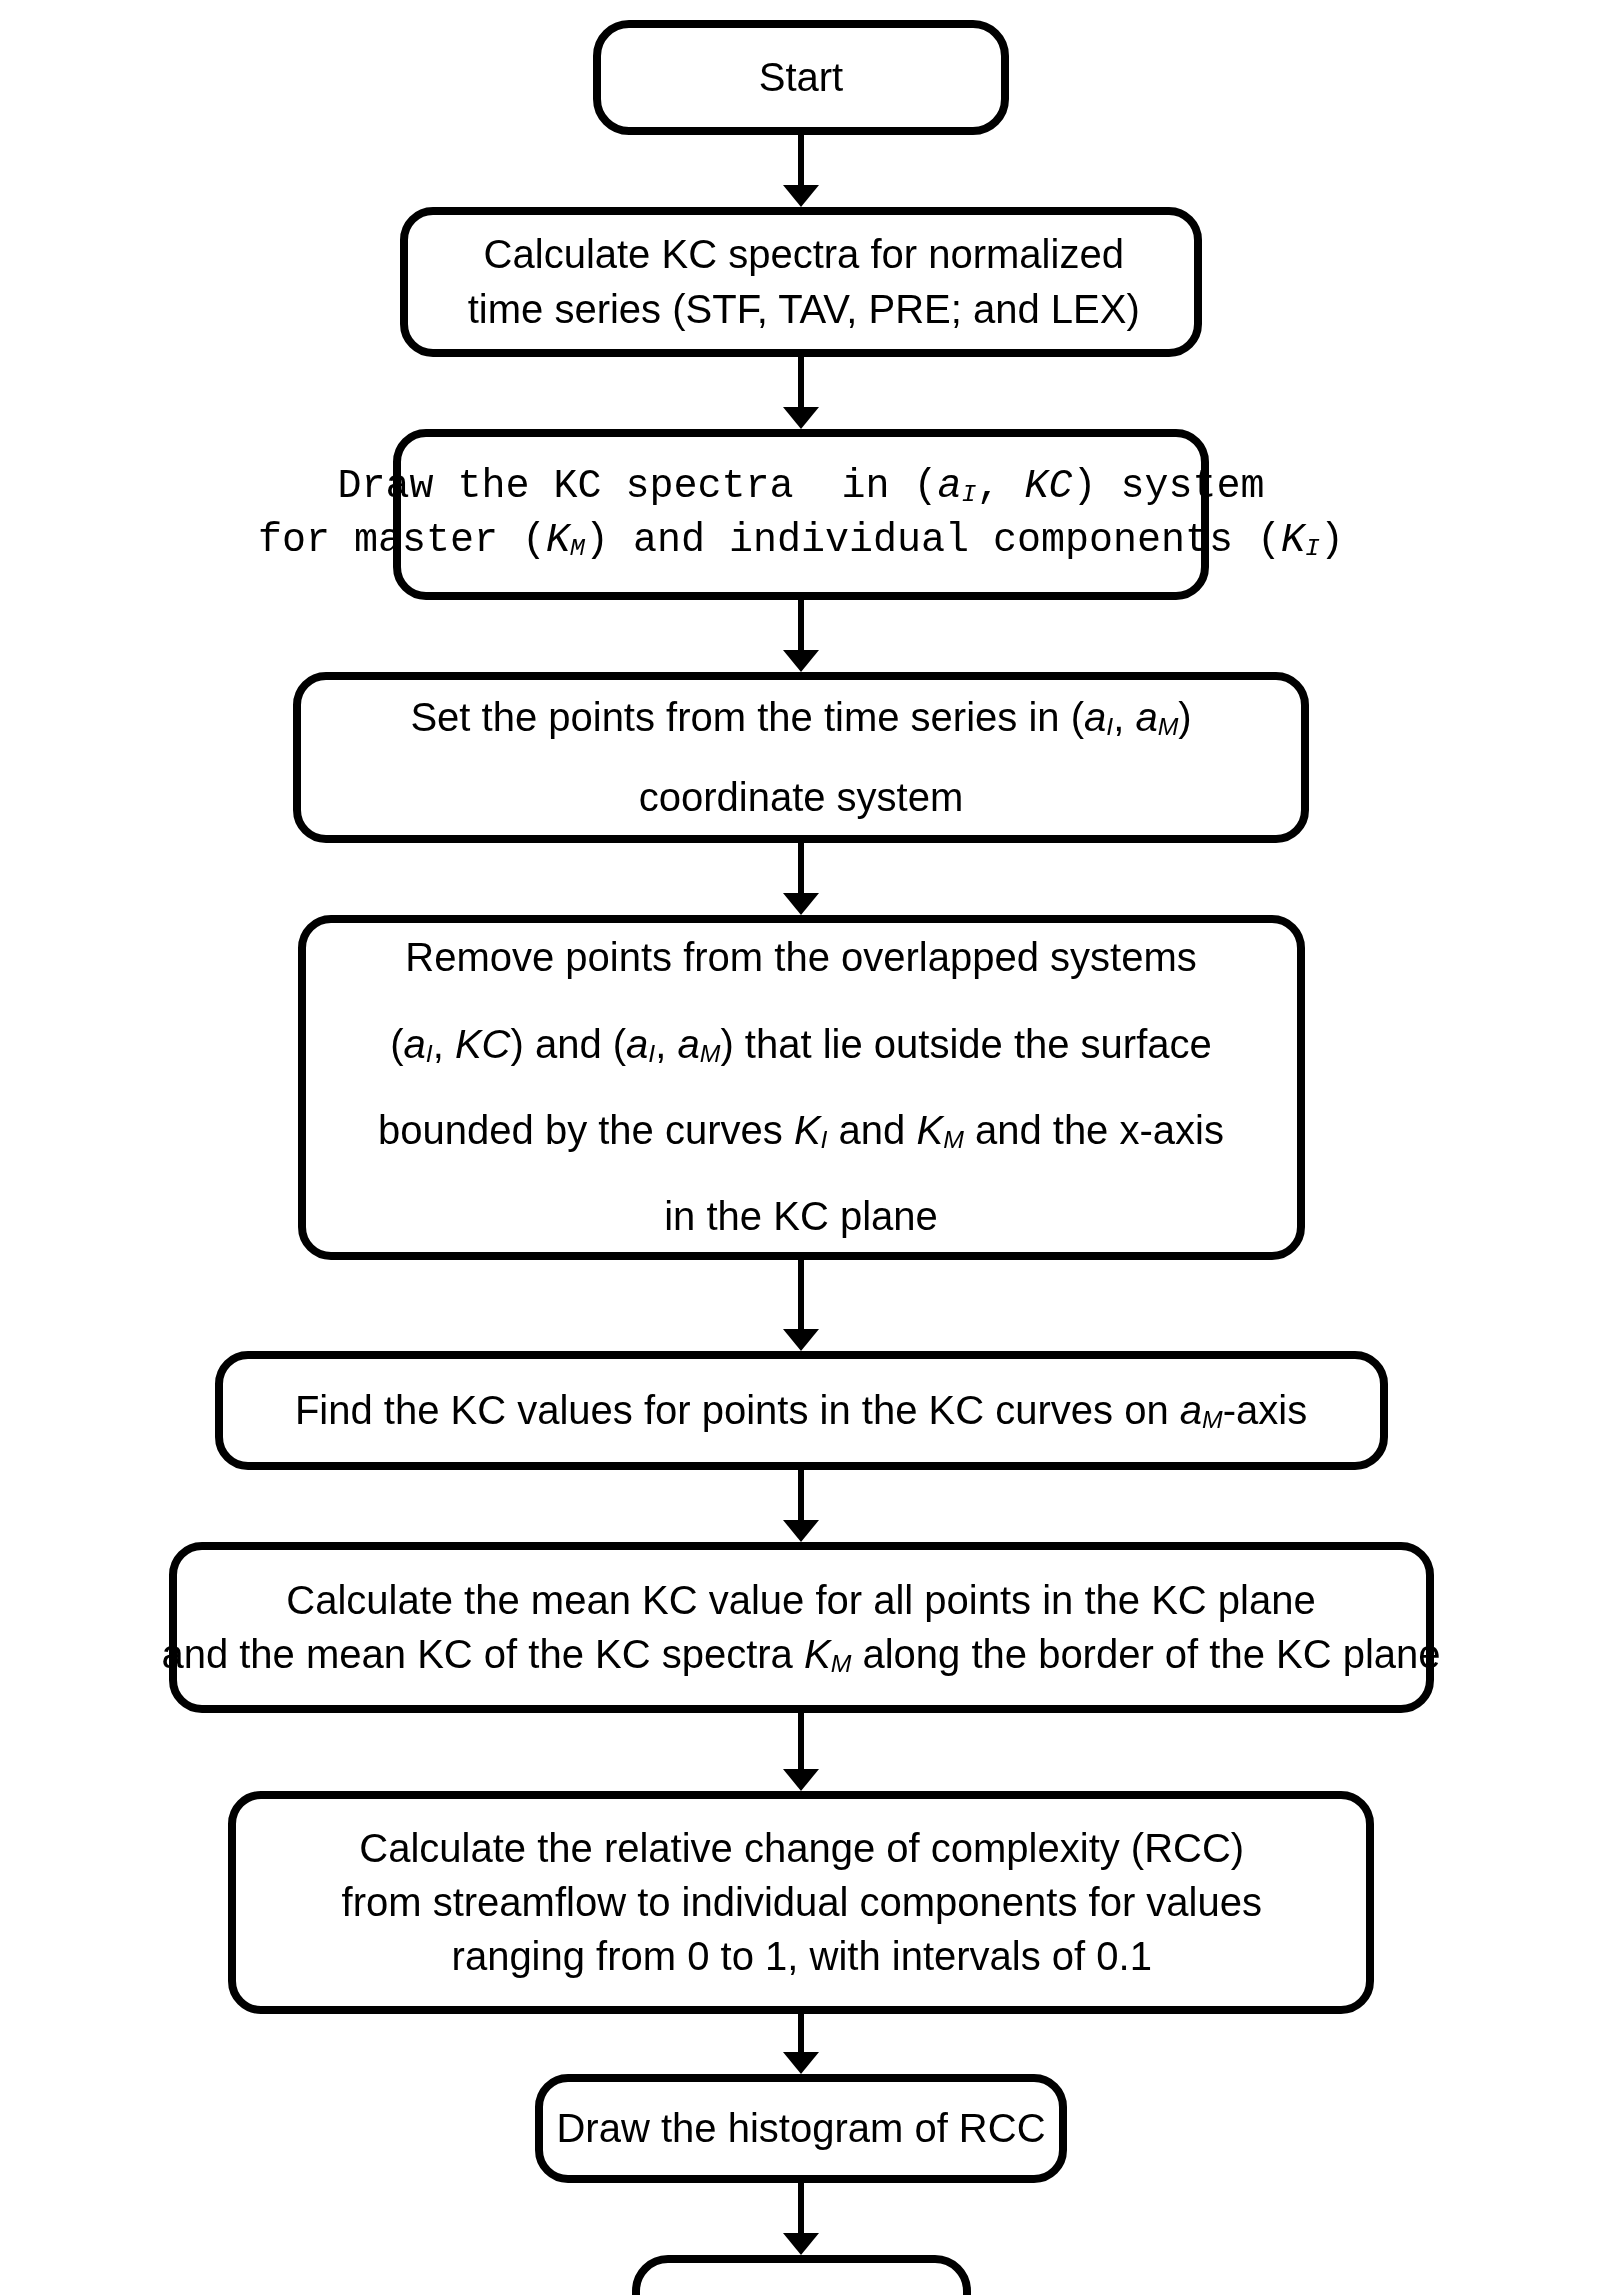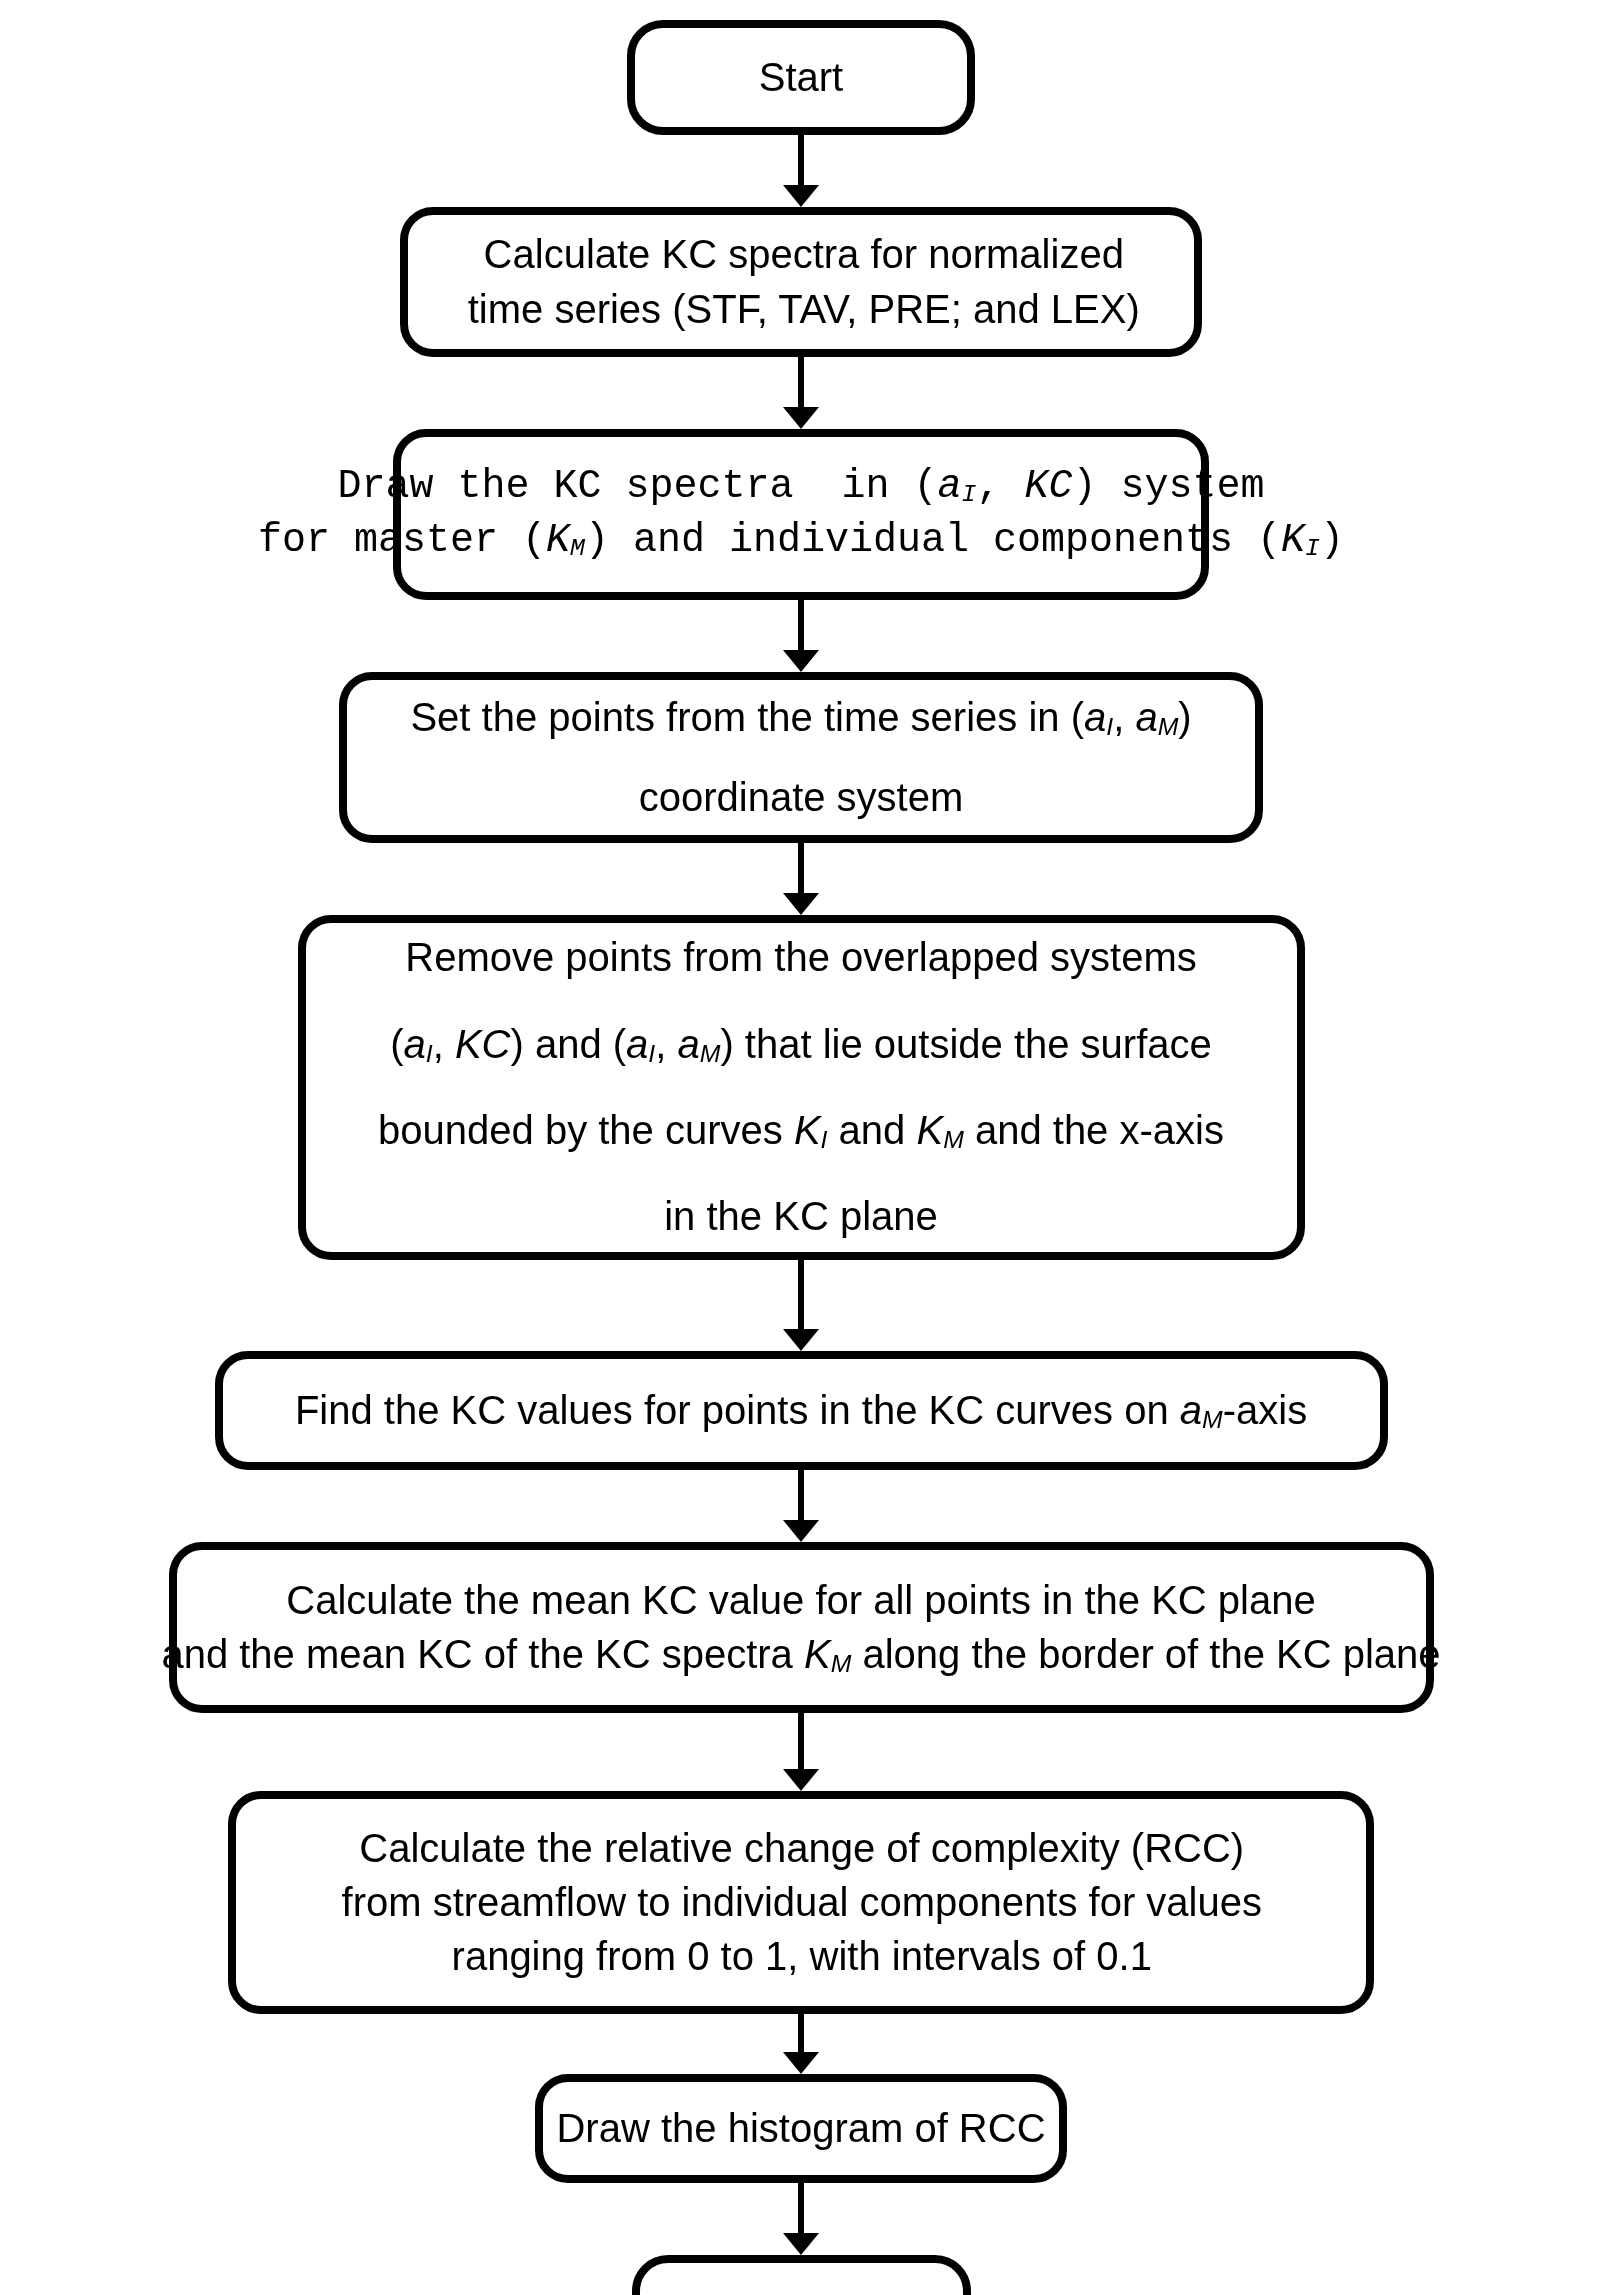--- a/index.html
+++ b/index.html
@@ -37,24 +37,24 @@
   }
   .terminal { border-radius: 36px; }
   .line { white-space: pre; }
   .it { font-style: italic; }
   .sub {
     font-size: 0.62em;
     vertical-align: -0.16em;
     font-style: italic;
   }
   
-  .n-start   { width: 348px;  min-height: 115px; }
+  .n-start   { width: 416px;  min-height: 115px; }
   .n-calc    { width: 802px; min-height: 150px; padding-left: 12px; }
   .n-draw    { width: 816px; min-height: 171px; font-family: Liberation Mono, monospace; }
-  .n-set     { width: 924px; min-height: 171px; gap: 25px; }
+  .n-set     { width: 1016px; min-height: 171px; gap: 25px; }
   .n-remove  { width: 1007px; min-height: 274px; gap: 32px; }
   .n-find    { width: 1173px; min-height: 119px; }
   .n-mean    { width: 1265px; min-height: 171px; }
   .n-rcc     { width: 1146px; min-height: 223px; padding-left: 8px; }
   .n-hist    { width: 532px;  min-height: 109px; }
   .n-end     { width: 339px;  min-height: 120px; }
   
   .arrow {
     display: flex;
     flex-direction: column;

